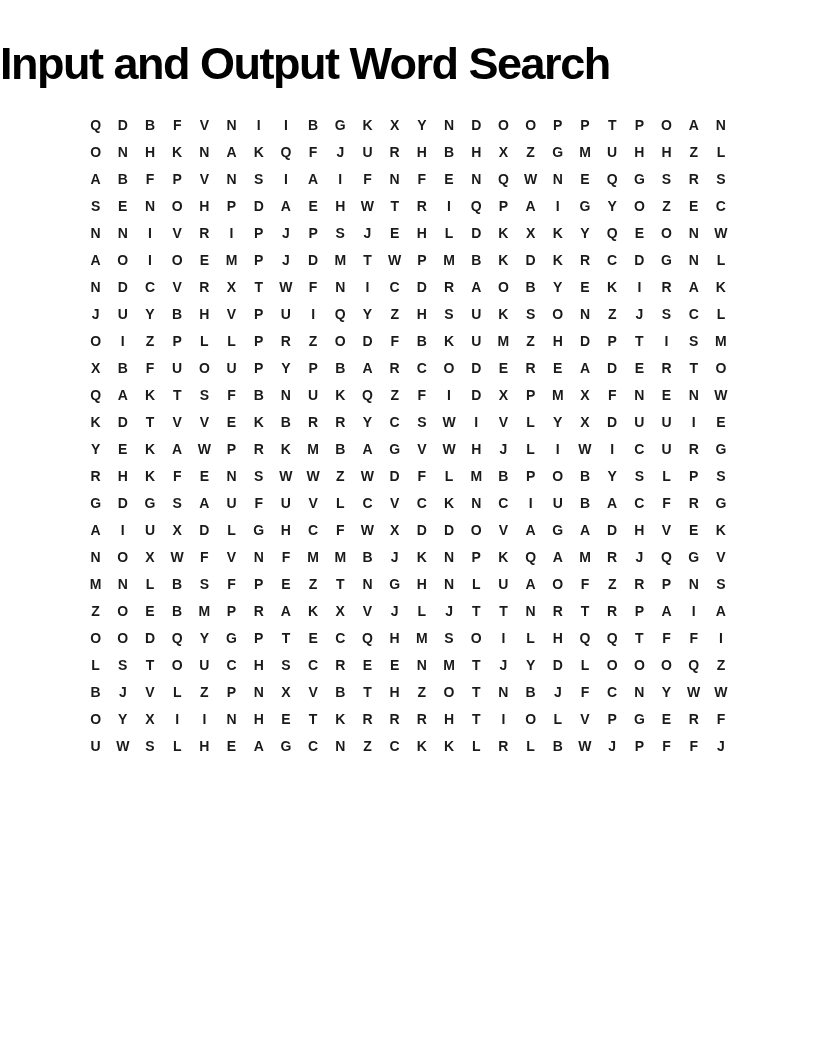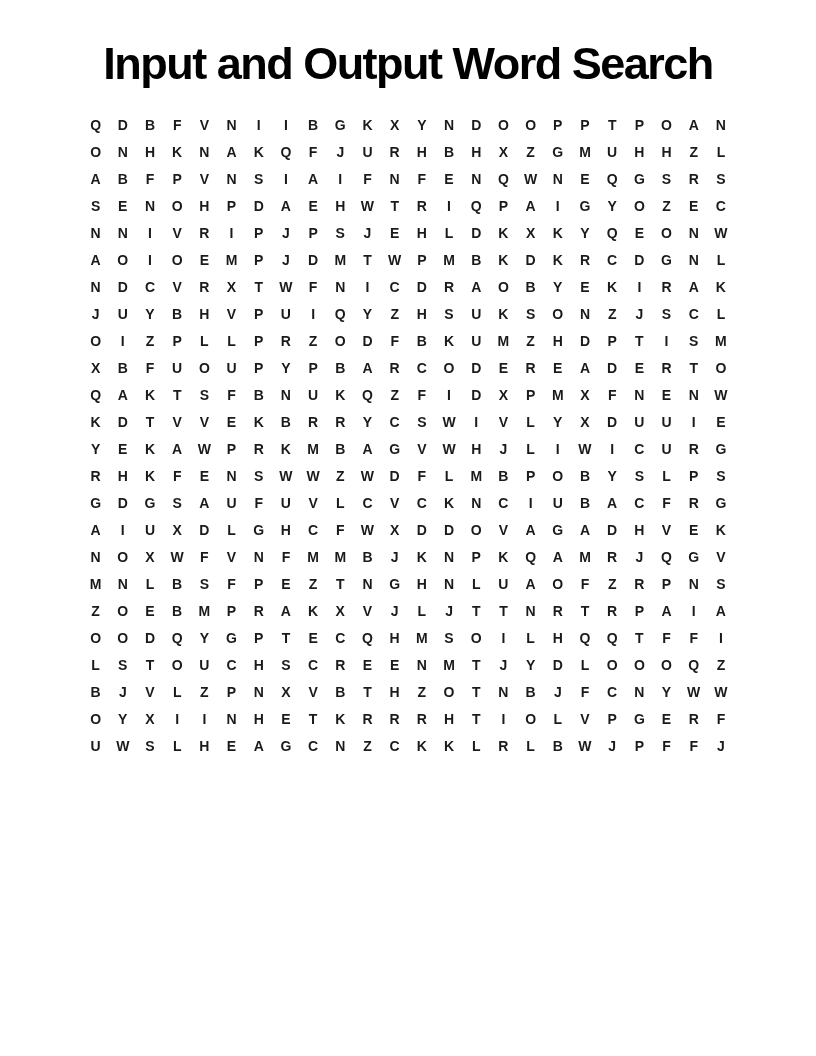--- a/index.html
+++ b/index.html
@@ -13,21 +13,21 @@
     height: 1056px;
     background: #ffffff;
     font-family: "Liberation Sans", sans-serif;
     overflow: hidden;
   }
   .title {
     position: absolute;
     top: 38px;
     left: 0;
     width: 100%;
-    text-align: center;
+    text-align: left;
     font-size: 45px;
     font-weight: 600;
     letter-spacing: -1.5px;
     color: #000000;
     margin: 0;
   }
   .grid {
     position: absolute;
     left: 82px;
     top: 111px;

